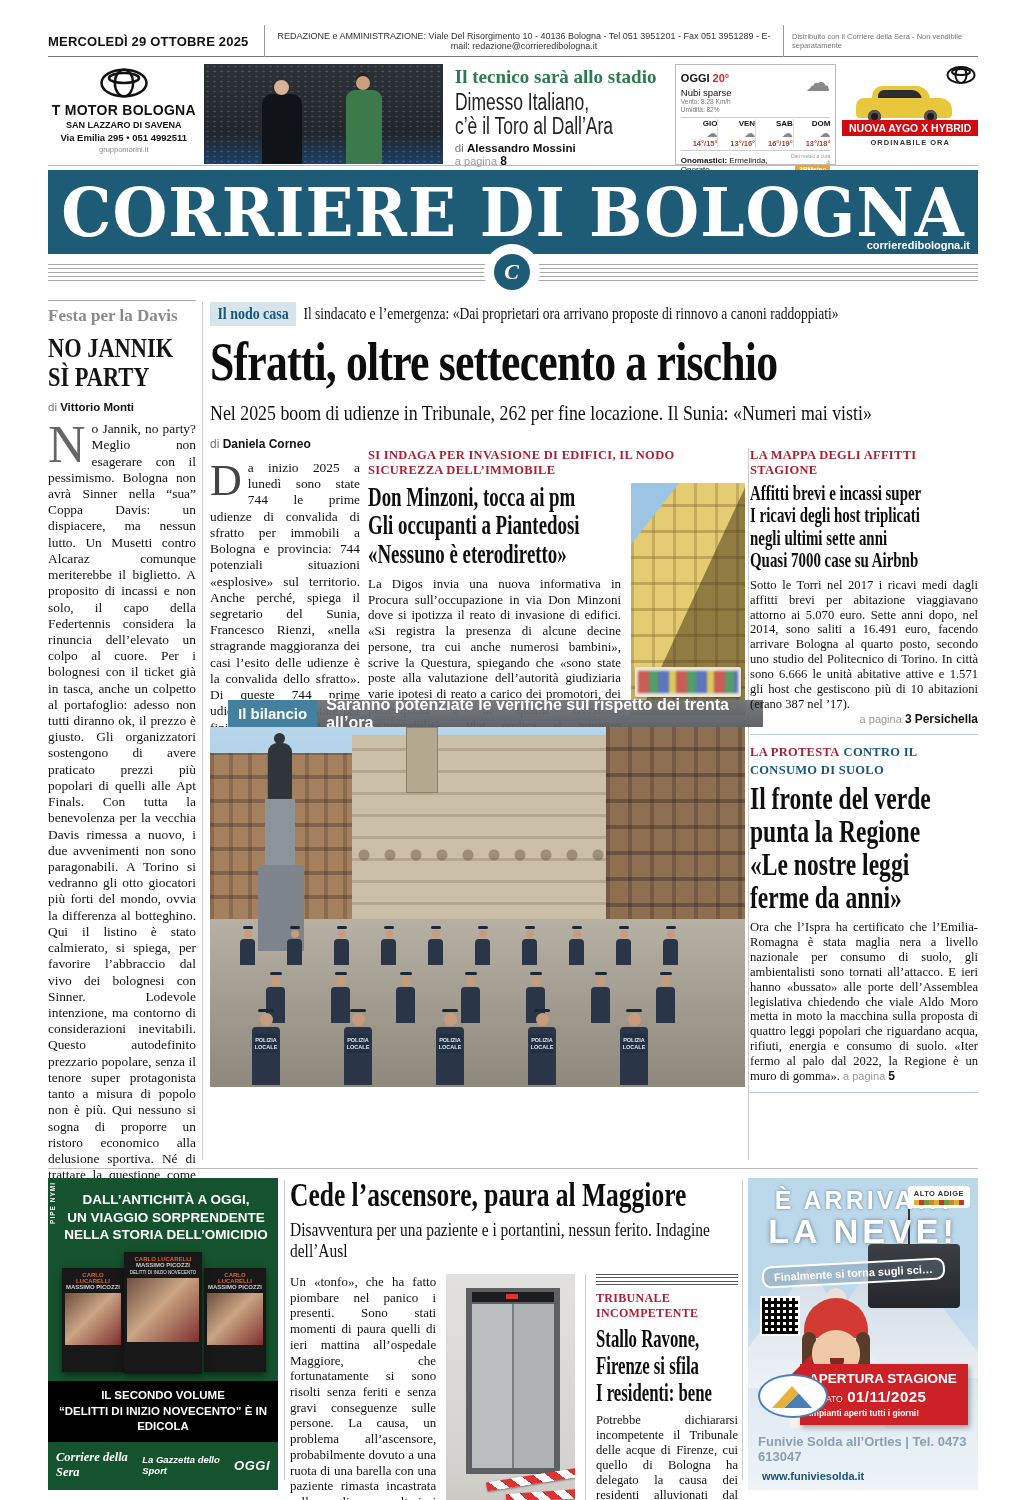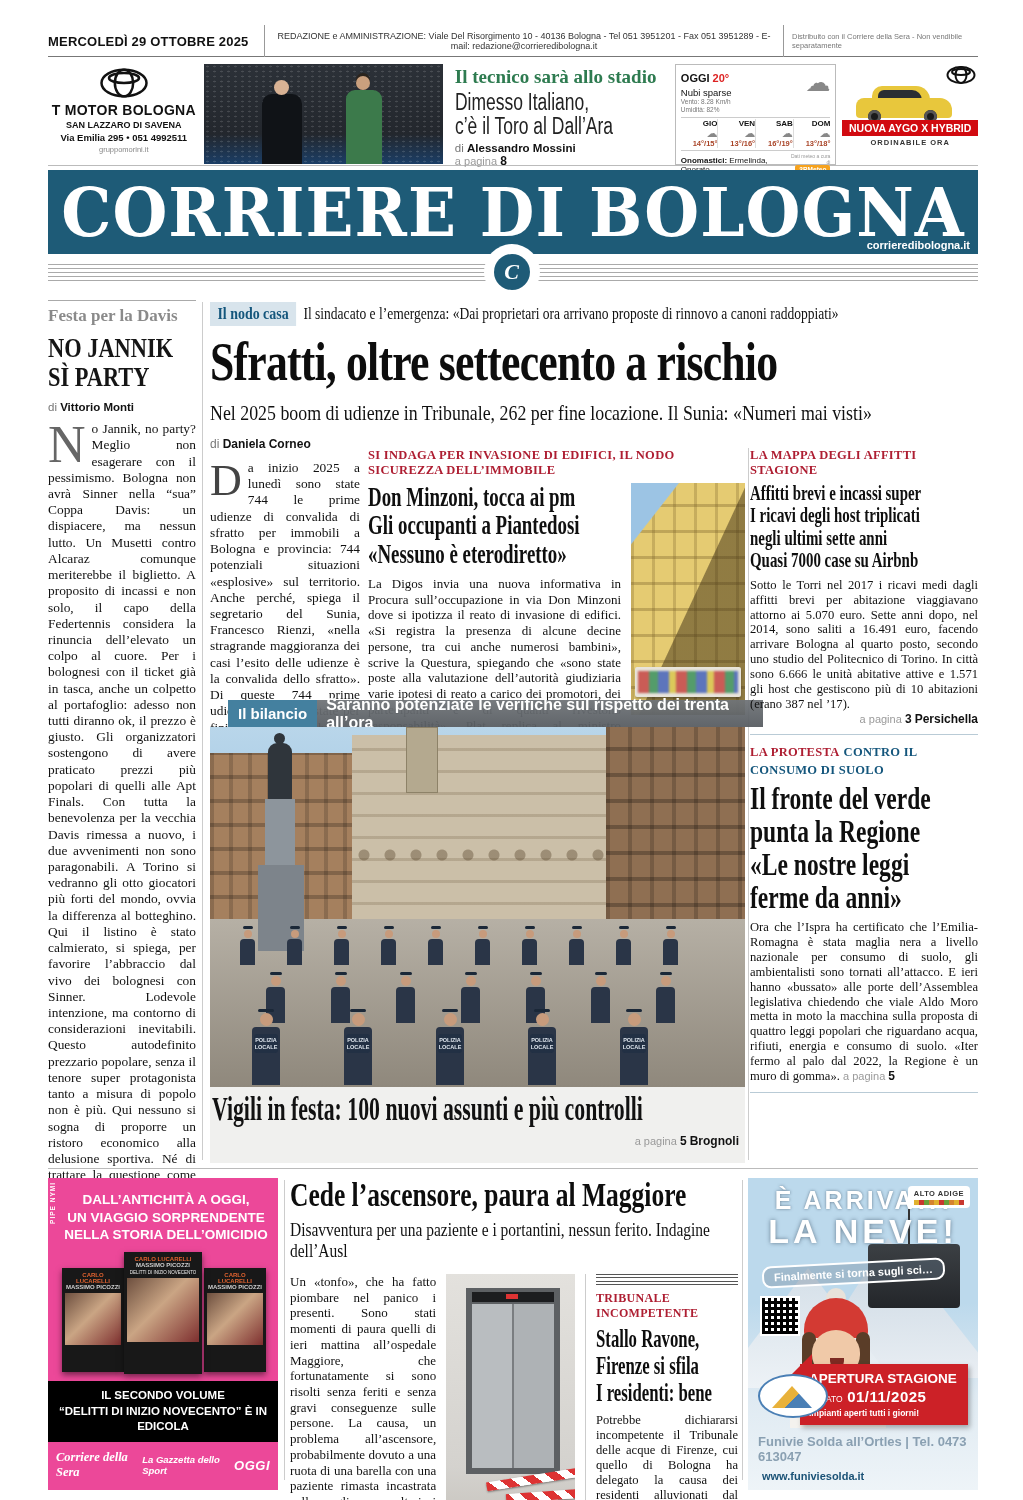--- a/index.html
+++ b/index.html
@@ -147,21 +147,21 @@
   .caption .hl{font:700 33px/1 "Liberation Serif",serif;color:#111;width:805px;transform:scaleX(.66);transform-origin:0 0;margin-left:2px;}
   .caption .pgl{text-align:right;margin:8px 6px 0 0;}
   
   .rightcol{position:absolute;left:750px;top:448px;width:228px;height:716px;overflow:hidden;}
   .rightcol .txt{font-size:12.6px;line-height:1.18;}
   .rdiv{border-top:1px solid #b9cbd6;margin:8px 0 7px;}
   .rh{font-weight:700;font-family:"Liberation Serif",serif;color:#0f0f0f;line-height:1.07;transform-origin:0 0;margin:4px 0 6px;}
   .kb{font:700 12.5px "Liberation Serif",serif;color:#14567c;letter-spacing:.3px;}
   .pgl{text-align:right;}
   
-  .bookad{position:absolute;left:48px;top:1178px;width:230px;height:312px;background:#ec4899;overflow:hidden;font-family:"Liberation Sans",sans-serif;}
+  .bookad{position:absolute;left:48px;top:1178px;width:230px;height:312px;background:#14532d;overflow:hidden;font-family:"Liberation Sans",sans-serif;}
   .bookad .side{position:absolute;left:1px;top:4px;writing-mode:vertical-rl;transform:rotate(180deg);font:700 6.5px "Liberation Sans";color:#fff;letter-spacing:1px;}
   .bookad .ttl{margin:13px 10px 0 16px;text-align:center;color:#fff;font-weight:800;font-size:13.5px;line-height:1.3;}
   .covers{position:absolute;left:0;top:72px;width:100%;height:130px;}
   .cover{position:absolute;background:#181818;box-shadow:0 3px 6px rgba(0,0,0,.5);padding:4px 3px;box-sizing:border-box;text-align:center;}
   .cover .a1{color:#e0622f;font-weight:700;font-size:6px;}
   .cover .a2{color:#cfcfcf;font-weight:700;font-size:6px;}
   .cover .tt{color:#eee;font-size:4.5px;margin-top:2px;}
   .cover .art{margin-top:3px;height:52px;background:linear-gradient(135deg,#6d4f3f,#caa584 45%,#7e2f2f);}
   .cv1{left:14px;top:18px;width:62px;height:104px;}
   .cv2{left:76px;top:2px;width:78px;height:122px;z-index:2;}
@@ -530,28 +530,20 @@
       <span class="cop f">
           <i class="cap"></i>
           <i class="hd"></i>
           <i class="bd">
             <b class="vest pre">POLIZIA
 LOCALE</b>
           </i>
         </span>
     </div>
   </div>
-  <div class="caption">
-    <div class="hl">Vigili in festa: 100 nuovi assunti e più controlli</div>
-    <div class="pgl pg">
-      <span>a pagina</span>
-      <b>5</b>
-      <b>Brognoli</b>
-    </div>
-  </div>
 
   <div class="rightcol">
     <div>
       <div class="kr">LA MAPPA DEGLI AFFITTI STAGIONE</div>
       <div class="rh pre" style="font-size:21px;width:320px;transform:scaleX(.71);">Affitti brevi e incassi super
 I ricavi degli host triplicati
 negli ultimi sette anni
 Quasi 7000 case su Airbnb</div>
       <div class="txt"><span>Sotto le Torri nel 2017 i ricavi medi dagli affitti brevi per abitazione viaggiavano attorno ai 5.070 euro. Sette anni dopo, nel 2014, sono saliti a 16.491 euro, facendo arrivare Bologna al quarto posto, secondo uno studio del Politecnico di Torino. In città sono 6.666 le unità abitative attive e 1.571 gli host che gestiscono più di 10 abitazioni (erano 387 nel ’17).</span></div>
       <div class="pgl pg">

